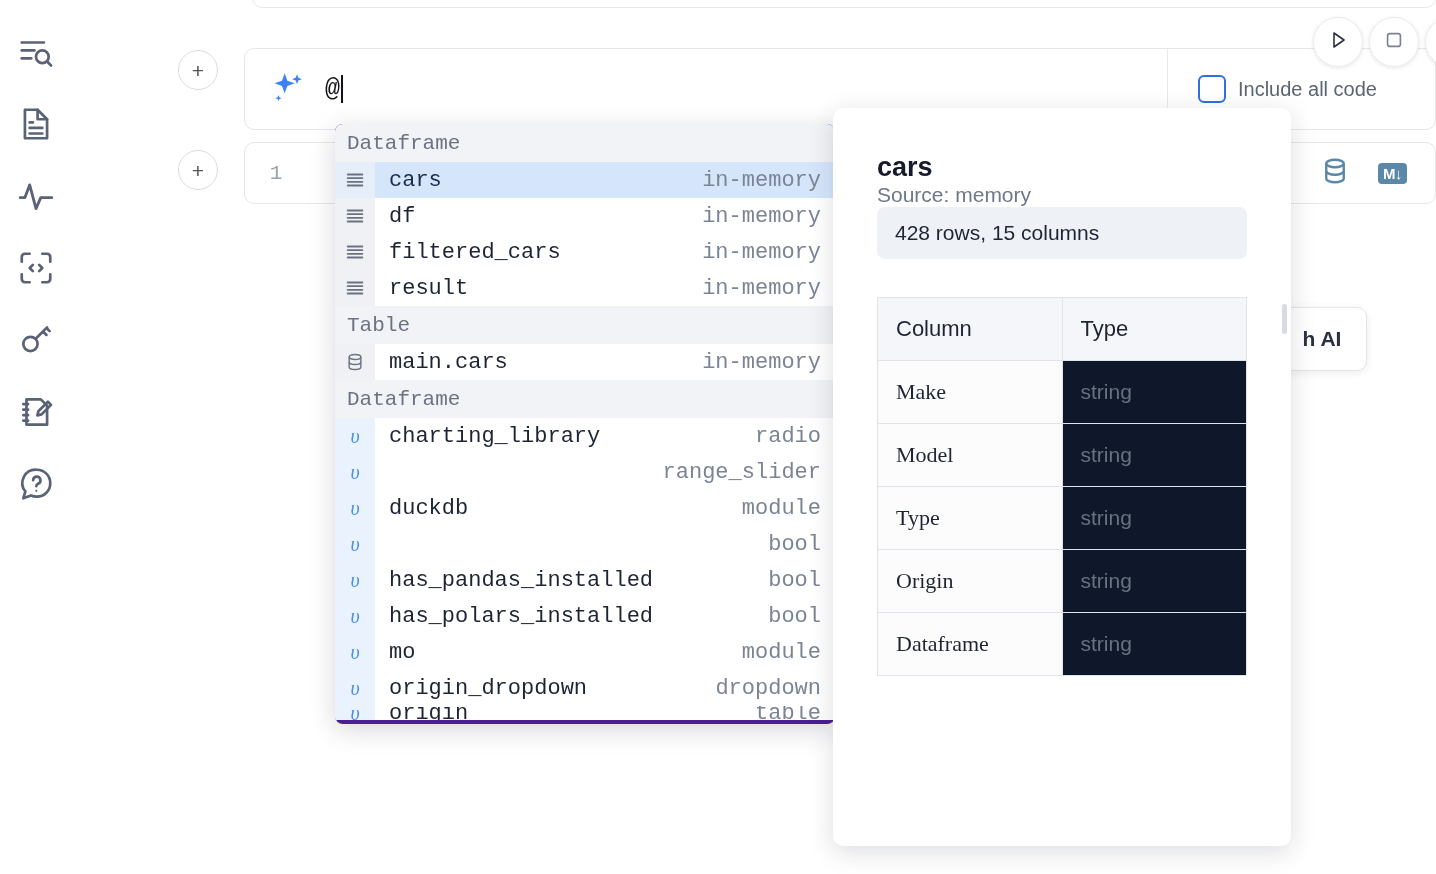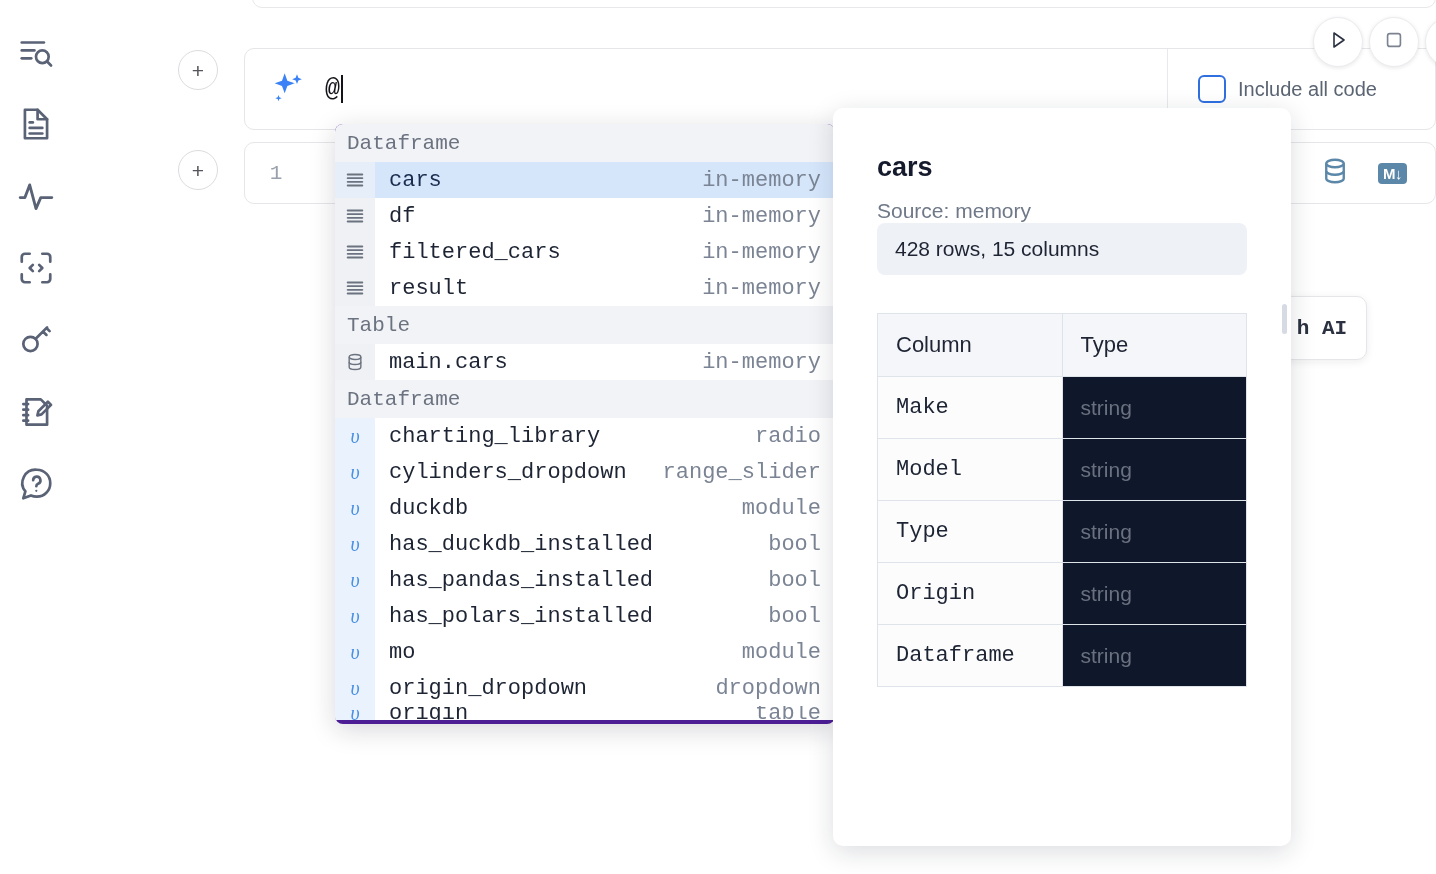--- a/index.html
+++ b/index.html
@@ -103,27 +103,26 @@
   }
   .md-badge {
     background: #5b87a8; color: #ffffff; border-radius: 4px;
     font-size: 15px; font-weight: bold; padding: 2px 5px;
     font-family: "Liberation Sans", sans-serif; letter-spacing: -.5px;
     cursor: pointer;
   }
 
   
   .ai-chip {
-    position: absolute; left: 1277px; top: 296px; width: 90px; height: 64px;
+    position: absolute; left: 1277px; top: 307px; width: 90px; height: 64px;
     background: #ffffff; border: 1px solid #e6e6e9; border-radius: 10px;
     box-shadow: 0 2px 8px rgba(20,20,40,.08);
     display: flex; align-items: center; justify-content: center;
     font-size: 21px; font-weight: bold; color: #2b3141; overflow: hidden;
     cursor: pointer;
-    font-family: Liberation Mono, monospace;
   }
 
   
   .ac {
     position: absolute; left: 335px; top: 124px; width: 500px; height: 600px;
     background: #4c1d95; border-radius: 8px;
     box-shadow: 0 6px 26px rgba(22,26,48,.17);
     overflow: hidden;
   }
   .ac-section {
@@ -151,38 +150,38 @@
   .ac-row.partial { height: 14px; overflow: hidden; }
 
   
   .pv {
     position: absolute; left: 833px; top: 108px; width: 458px; height: 738px;
     background: #ffffff; border-radius: 10px;
     box-shadow: 0 6px 26px rgba(22,26,48,.15);
     padding: 44px 44px 0 44px; overflow: hidden;
   }
   .pv-title { font-size: 27px; font-weight: bold; color: #151b2c; }
-  .pv-source { margin-top: 16px; font-size: 21px; color: #6f7888; }
+  .pv-source { font-size: 21px; color: #6f7888; }
   .pv-stat {
     background: #eef1f6; border-radius: 8px;
     padding: 14px 18px; font-size: 21px; color: #1e2433;
   }
   .pv-table {
     margin-top: 38px; width: 100%; border-collapse: collapse;
     table-layout: fixed;
   }
   .pv-table th, .pv-table td {
     border: 1px solid #dfe3ea; padding: 18px 18px; text-align: left;
   }
   .pv-table th {
     background: #f5f6f9; font-size: 22px; font-weight: normal;
     color: #1e2433; font-family: "Liberation Sans", sans-serif;
   }
   .pv-table td.col {
-    font-family: Liberation Mono, monospace; font-size: 22px; color: #1d2433;
+    font-family: Liberation Serif, serif; font-size: 22px; color: #1d2433;
     background: #fcfcfd;
   }
   .pv-table td.typ { font-size: 21px; color: #69717f; background: #0f172a; }
 
   
   .pv-scroll {
     position: absolute; right: 4px; top: 196px; width: 5px; height: 30px;
     background: #d6dae2; border-radius: 3px;
   }
 </style>
@@ -392,31 +391,29 @@
         <span class="ty">in-memory</span>
       </div>
       <div class="ac-section">Dataframe</div>
       <div class="ac-row var">
         <span class="ic">υ</span>
         <span class="nm">charting_library</span>
         <span class="ty">radio</span>
       </div>
       <div class="ac-row var">
         <span class="ic">υ</span>
-        <span class="nm">cylinders_dropdown</span>
         <span class="ty">range_slider</span>
       </div>
       <div class="ac-row var">
         <span class="ic">υ</span>
         <span class="nm">duckdb</span>
         <span class="ty">module</span>
       </div>
       <div class="ac-row var">
         <span class="ic">υ</span>
-        <span class="nm">has_duckdb_installed</span>
         <span class="ty">bool</span>
       </div>
       <div class="ac-row var">
         <span class="ic">υ</span>
         <span class="nm">has_pandas_installed</span>
         <span class="ty">bool</span>
       </div>
       <div class="ac-row var">
         <span class="ic">υ</span>
         <span class="nm">has_polars_installed</span>

